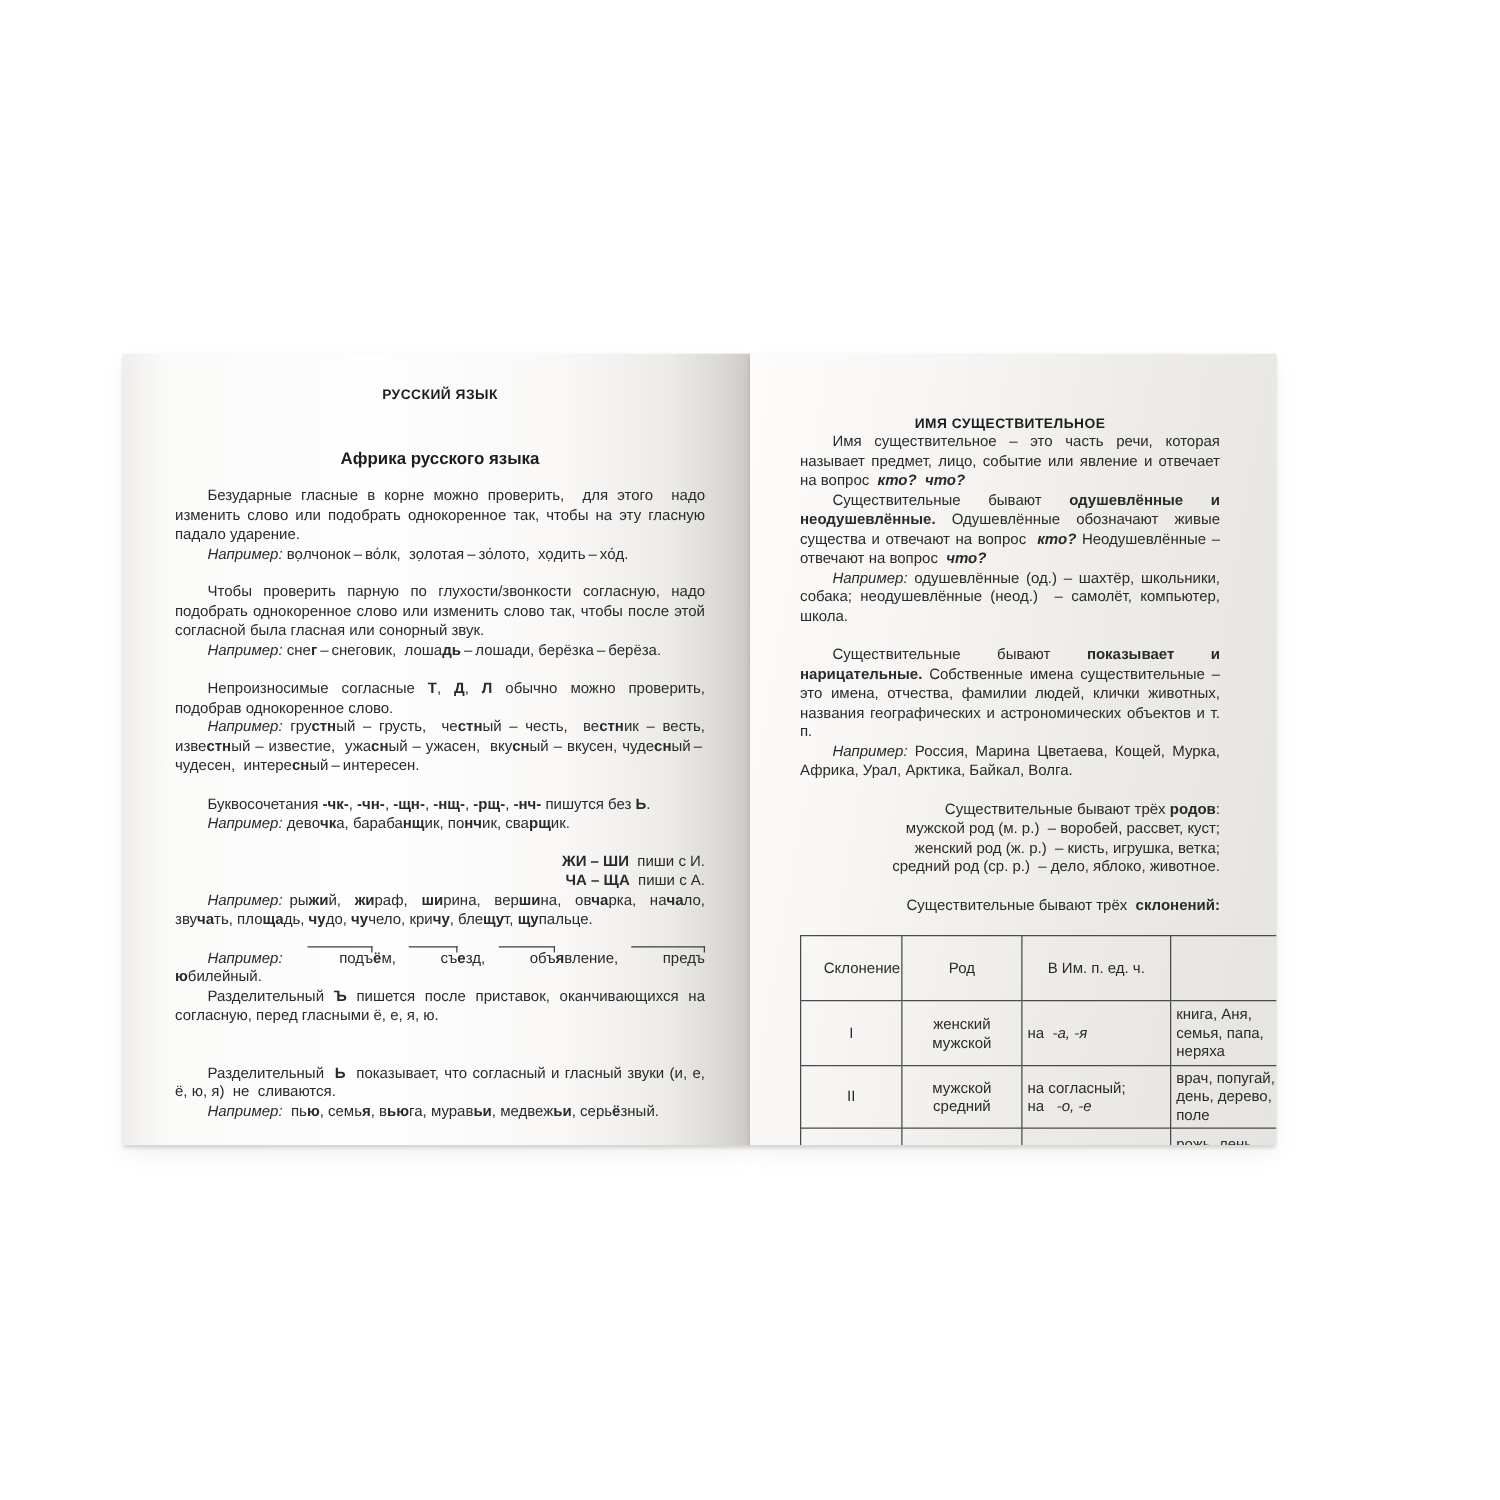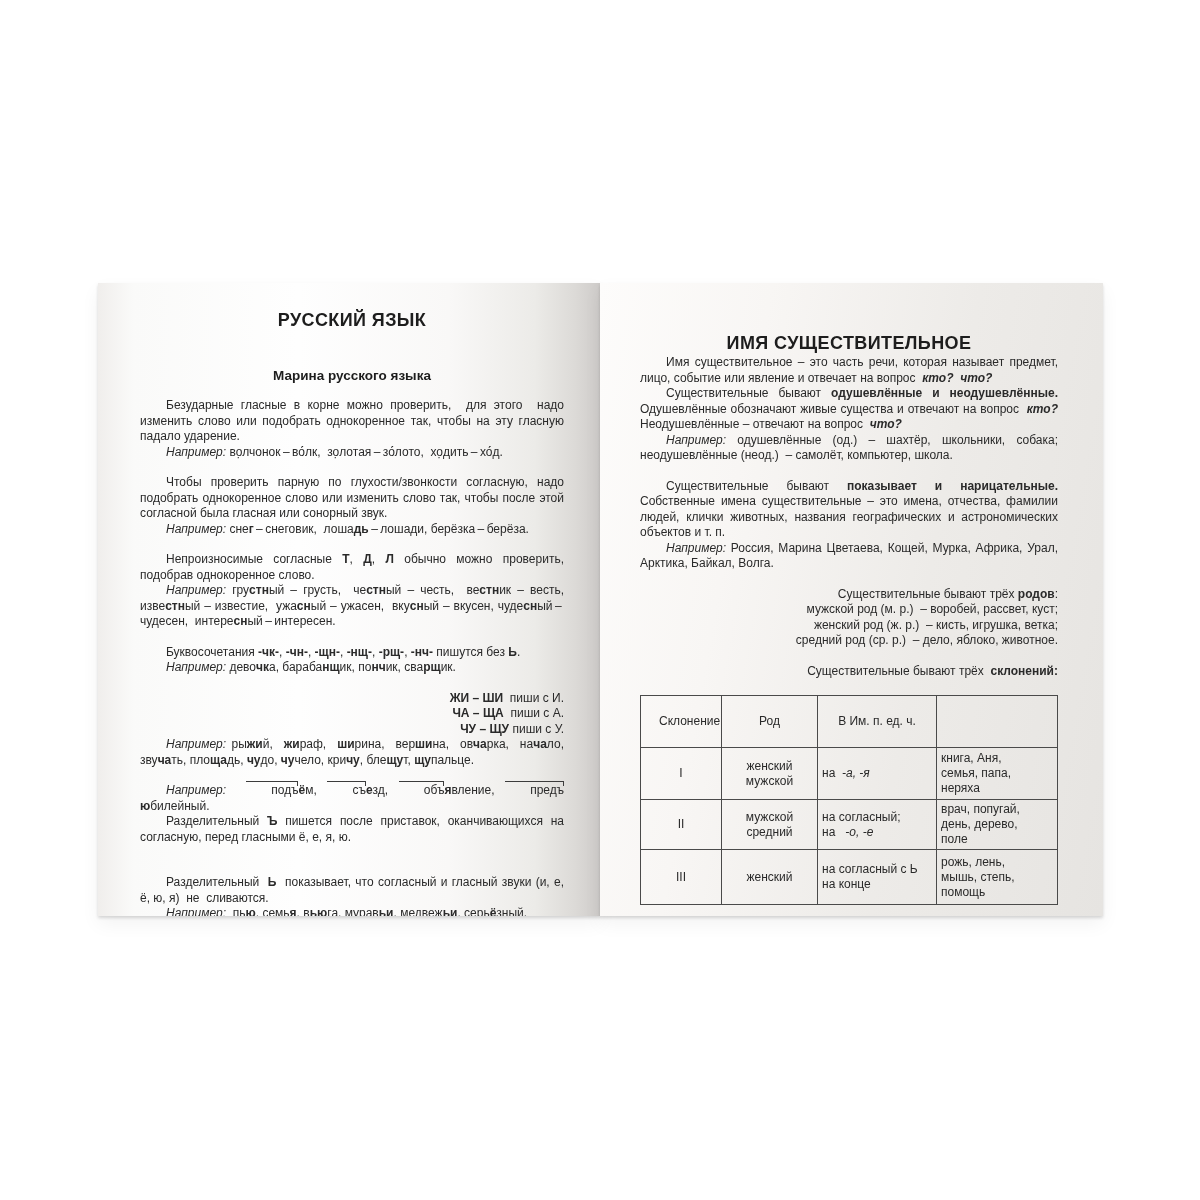--- a/index.html
+++ b/index.html
@@ -16,27 +16,27 @@
   .page{
     box-sizing:border-box;overflow:hidden;height:633px;
   }
   .page-left{
     width:502px;
     padding:27px 36px 0 42px;
     background:linear-gradient(to right,#f0eeec 0%,#fafaf9 7%,#fefefe 40%,#f9f8f7 70%,#ecebe8 87%,#dcdad7 95%,#cecbc9 100%);
     box-shadow:0 2px 3px rgba(0,0,0,0.14), 0 8px 18px rgba(0,0,0,0.05);
   }
   .page-right{
-    width:503px;
+    width:421px;
     padding:50px 45px 0 40px;
     background:linear-gradient(100deg,#fdfcfb 0%,#f8f6f4 28%,#edebe8 62%,#e6e4e1 100%);
     box-shadow:0 2px 3px rgba(0,0,0,0.14), 0 8px 18px rgba(0,0,0,0.05);
   }
   .ptitle{
-    font-size:18px;font-weight:bold;text-align:center;color:#1d1d1d;
+    font-size:11px;font-weight:bold;text-align:center;color:#1d1d1d;
     letter-spacing:0.4px;margin:0;
   }
   .subtitle{
     font-size:13.5px;font-weight:bold;text-align:center;color:#1d1d1d;
     margin:37px 0 0 0;
   }
   .blk{margin:15px 0 0 0;}
   p.t{
     margin:0;font-size:12px;line-height:15.5px;
     text-align:justify;text-indent:26px;
@@ -67,21 +67,21 @@
   td.cl{text-align:left;padding-left:8px;margin-top:12px;}
   tr.r1 td{height:52px;} tr.r2 td{height:50px;} tr.r3 td{height:55px;}
 </style>
 </head>
 <body>
 
 <div class="book">
 
   <div class="page page-left">
     <h1 class="ptitle">РУССКИЙ ЯЗЫК</h1>
-    <h2 class="subtitle">Марина русского языка</h2>
+    <h2 class="subtitle">Африка русского языка</h2>
 
     <div class="blk">
       <p class="t">Безударные гласные в корне можно проверить,&nbsp; для этого&nbsp; надо изменить слово или подобрать однокоренное так, чтобы на эту гласную падало ударение.</p>
       <p class="t"><i>Например:</i> во̣лчонок – во́лк,&nbsp; зо̣лотая – зо́лото,&nbsp; хо̣дить – хо́д.</p>
     </div>
 
     <div class="blk">
       <p class="t">Чтобы проверить парную по глухости/звонкости согласную, надо подобрать однокоренное слово или изменить слово так, чтобы после этой согласной была гласная или сонорный звук.</p>
       <p class="t"><i>Например:</i> сне<b>г</b> – снеговик,&nbsp; лоша<b>дь</b> – лошади, берёзка – берёза.</p>
     </div>
@@ -92,21 +92,20 @@
     </div>
 
     <div class="blk">
       <p class="t">Буквосочетания <b>-чк-</b>, <b>-чн-</b>, <b>-щн-</b>, <b>-нщ-</b>, <b>-рщ-</b>, <b>-нч-</b> пишутся без <b>Ь</b>.</p>
       <p class="t"><i>Например:</i> дево<b>чк</b>а, бараба<b>нщ</b>ик, по<b>нч</b>ик, сва<b>рщ</b>ик.</p>
     </div>
 
     <div class="blk">
       <p class="ln"><b>ЖИ – ШИ</b>&nbsp; пиши с И.</p>
       <p class="ln"><b>ЧА – ЩА</b>&nbsp; пиши с А.</p>
-      <p class="ln"><b>ЧУ – ЩУ</b> пиши с У.</p>
       <p class="t"><i>Например:</i> ры<b>жи</b>й,&nbsp; <b>жи</b>раф,&nbsp; <b>ши</b>рина,&nbsp; вер<b>ши</b>на,&nbsp; ов<b>ча</b>рка,&nbsp; на<b>ча</b>ло, зву<b>ча</b>ть, пло<b>ща</b>дь, <b>чу</b>до, <b>чу</b>чело, кри<b>чу</b>, бле<b>щу</b>т, <b>щу</b>пальце.</p>
     </div>
 
     <div class="blk mb30">
       <p class="t mt8"><i>Например:</i>&nbsp; <span class="pfx">подъ</span><b>ё</b>м, <span class="pfx">съ</span><b>е</b>зд, <span class="pfx">объ</span><b>я</b>вление, <span class="pfx">предъ</span><b>ю</b>билейный.</p>
       <p class="t">Разделительный <b>Ъ</b> пишется после приставок, оканчивающихся на согласную, перед гласными ё, е, я, ю.</p>
     </div>
 
     <div class="blk">
       <p class="t">Разделительный&nbsp; <b>Ь</b>&nbsp; показывает, что согласный и гласный звуки (и, е, ё, ю, я)&nbsp; не&nbsp; сливаются.</p>

